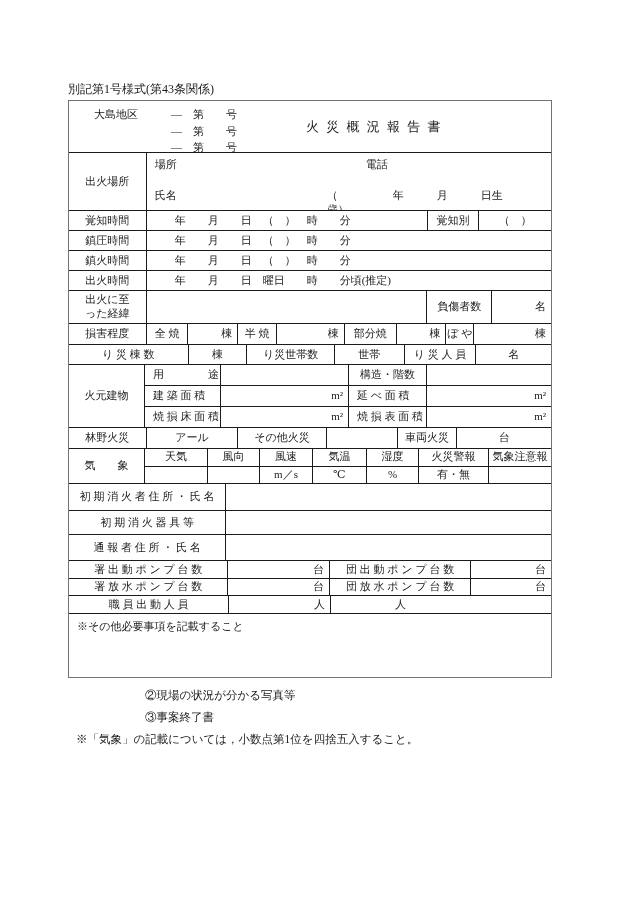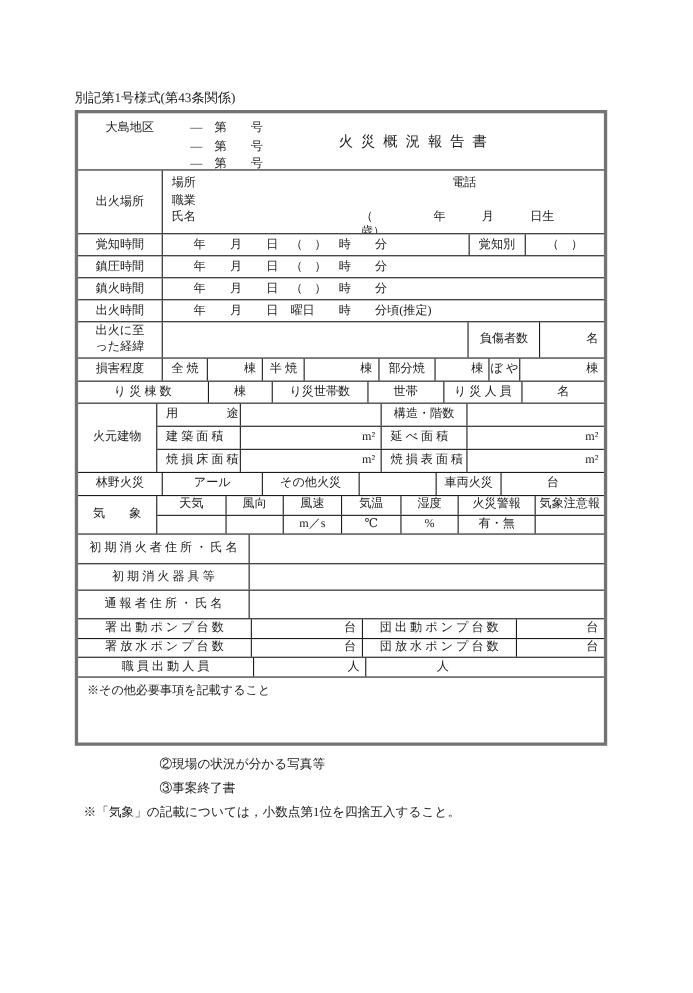--- a/index.html
+++ b/index.html
@@ -9,21 +9,21 @@
     background:#ffffff;
     color:#1b1b1b;
     font-family:"Liberation Serif","DejaVu Serif",serif;
     font-size:11px;
     line-height:1.25;
   }
   .note-top { position:absolute; left:68px; top:82px; font-size:12px; }
 
   .tbl {
     position:absolute; left:68px; top:100px; width:484px; height:578px;
-    border:3px solid #737373;
+    border:1px solid #737373;
   }
   .row { display:flex; border-bottom:1px solid #1b1b1b; }
   .row:last-child { border-bottom:none; }
   .cell { border-right:1px solid #1b1b1b; display:flex; align-items:center; overflow:hidden; }
   .cell:last-child { border-right:none; }
   .lab { justify-content:center; text-align:center; }
   .lab-left { padding-left:8px; }
   .padl { padding-left:28px; }
   .unit-r { justify-content:flex-end; padding-right:5px; }
   .ctr { justify-content:center; }
@@ -35,21 +35,21 @@
   
   .head-cell { position:relative; width:100%; }
   .district { position:absolute; left:25px; top:7px; }
   .numlines { position:absolute; left:102px; top:7px; }
   .numlines div { height:16.5px; }
   .doc-title { position:absolute; left:237px; top:50%; transform:translateY(-50%); font-size:13px; letter-spacing:2px; }
 
   
   .loc-lines { display:flex; flex-direction:column; justify-content:space-between; padding:5px 0 6px 0; width:100%; height:100%; }
   .loc-line { position:relative; height:15px; padding-left:8px; }
-  .loc-phone { position:absolute; left:219px; top:0;margin-left:44px; }
+  .loc-phone { position:absolute; left:219px; top:0; }
   .loc-birth { position:absolute; left:180px; top:0; }
 
   .remark-cell { align-items:flex-start; padding:6px 8px; }
 
   .footer { position:absolute; left:76px; top:688px; width:476px; font-size:11.5px; }
   .footer .fl { position:relative; height:22px; }
   .footer .ind { padding-left:69px; }
   .spec { position:absolute; right:14px; top:0; }
 </style>
 </head>
@@ -71,23 +71,20 @@
     </div>
   </div>
 
   <div class="row" style="height:58px">
     <div class="cell lab" style="width:78px">出火場所</div>
     <div class="cell" style="width:406px">
       <div class="loc-lines">
         <div class="loc-line">
           <span>場所</span>
           <span class="loc-phone">電話</span>
-        </div>
-        <div class="loc-line">
-          <span>職業</span>
         </div>
         <div class="loc-line">
           <span>氏名</span>
           <span class="loc-birth">（　　　　　年　　　月　　　日生　　　　歳）</span>
         </div>
       </div>
     </div>
   </div>
 
   <div class="row" style="height:20px">

